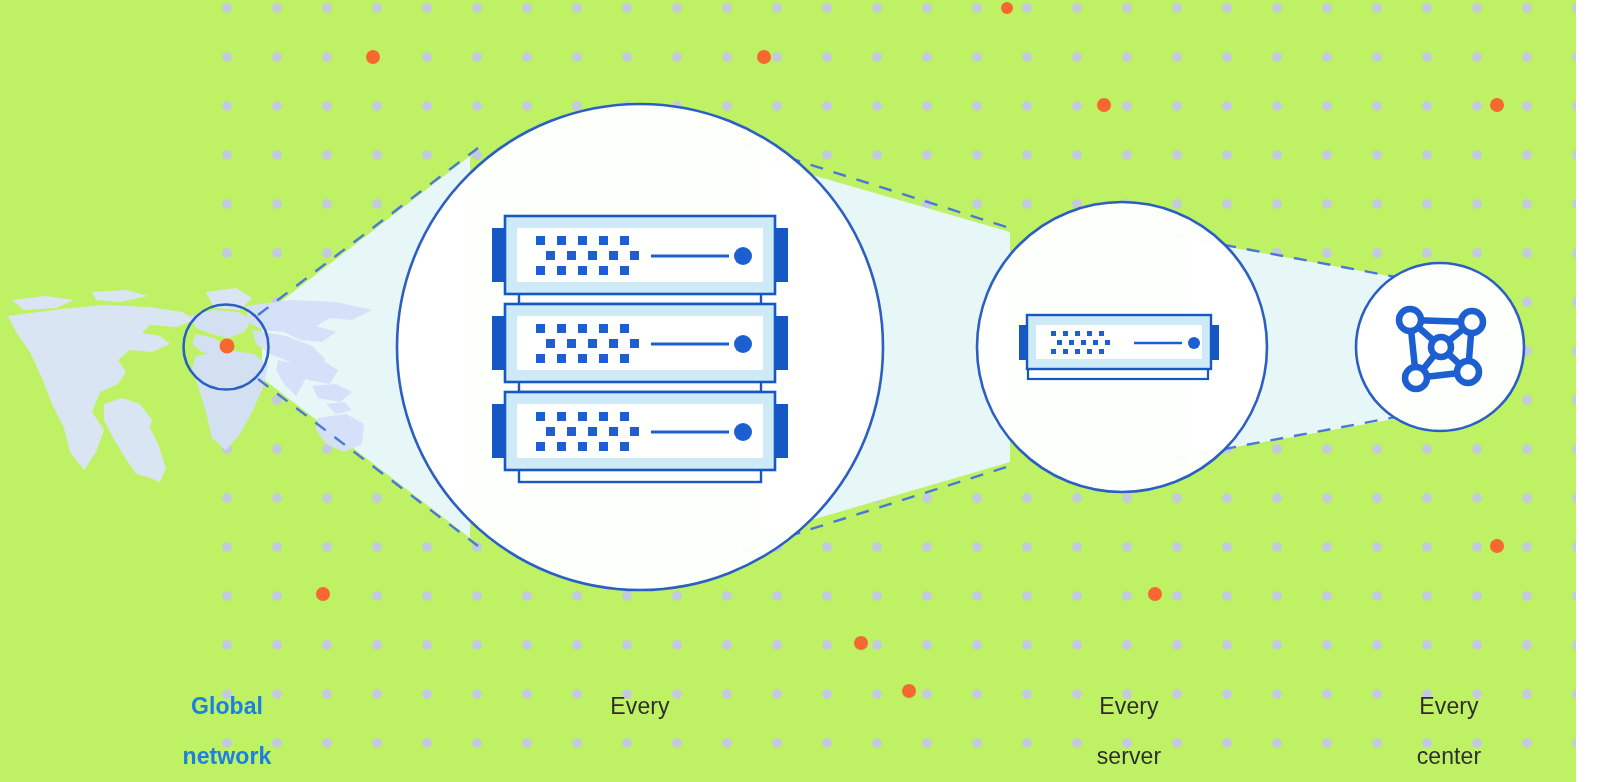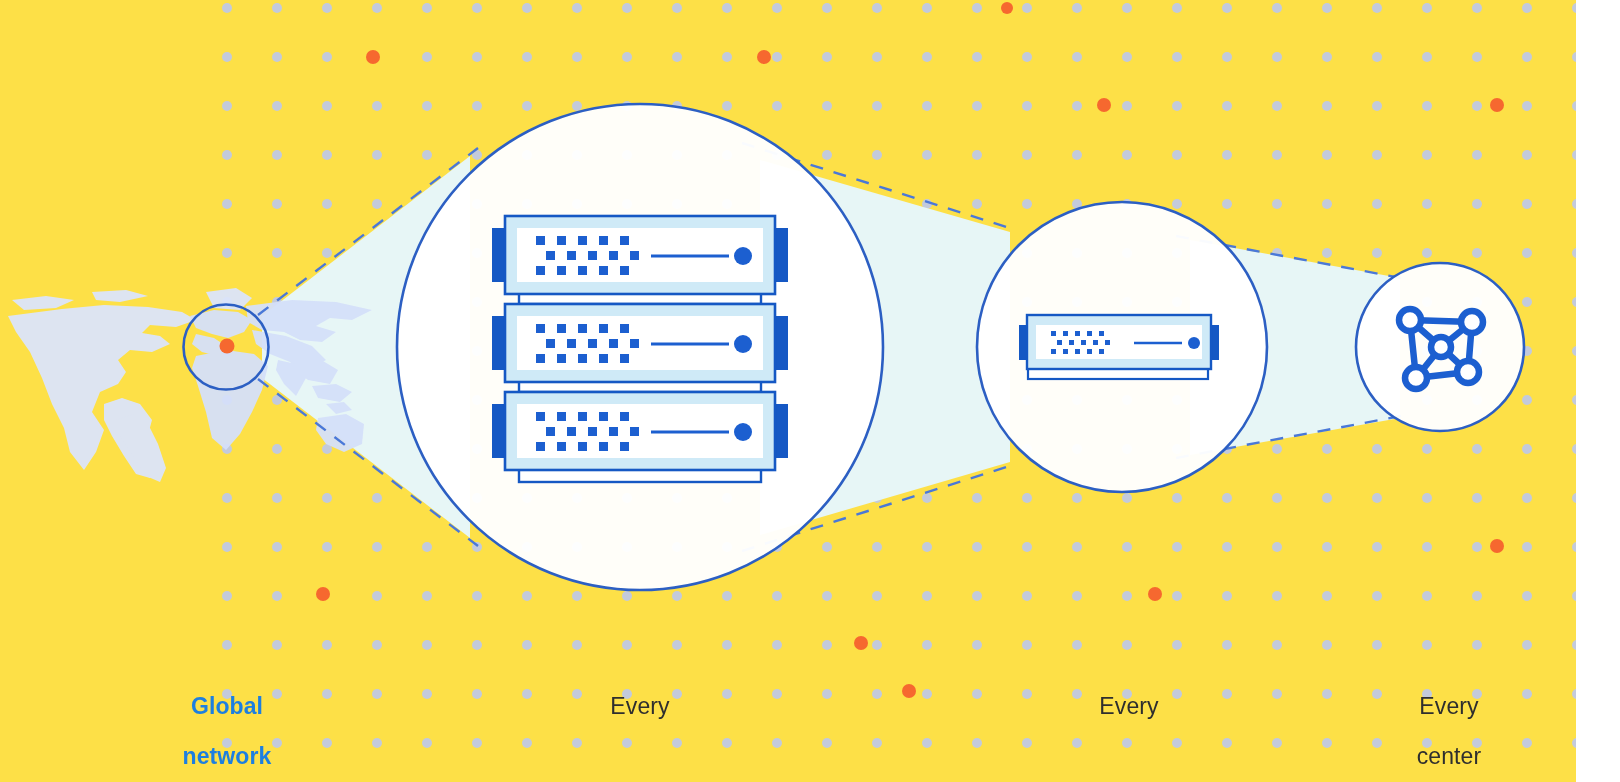--- a/index.html
+++ b/index.html
@@ -12,21 +12,21 @@
     font-family: "Liberation Sans", sans-serif;
     width: 1620px;
     height: 782px;
     overflow: hidden;
     position: relative;
   }
   #stage {
     position: relative;
     width: 1576px;
     height: 782px;
-    background: #fde047;
+    background: #bef264;
     overflow: hidden;
   }
   #scene {
     position: absolute;
     inset: 0;
     width: 1620px;
     height: 782px;
     display: block;
   }
   .lbl {
@@ -699,20 +699,21 @@
     <span class="lbl-l1">Global</span>
     <span class="lbl-l2">network</span>
   </div>
 
   <div class="lbl" style="left:520px; top:669px; width:240px;">
     <span class="lbl-l1">Every</span>
   </div>
 
   <div class="lbl" style="left:1019px; top:669px; width:220px;">
     <span class="lbl-l1">Every</span>
+    <span class="lbl-l2">server</span>
   </div>
 
   <div class="lbl" style="left:1339px; top:669px; width:220px;">
     <span class="lbl-l1">Every</span>
     <span class="lbl-l2">center</span>
   </div>
 
 </div>
 
 </body></html>

